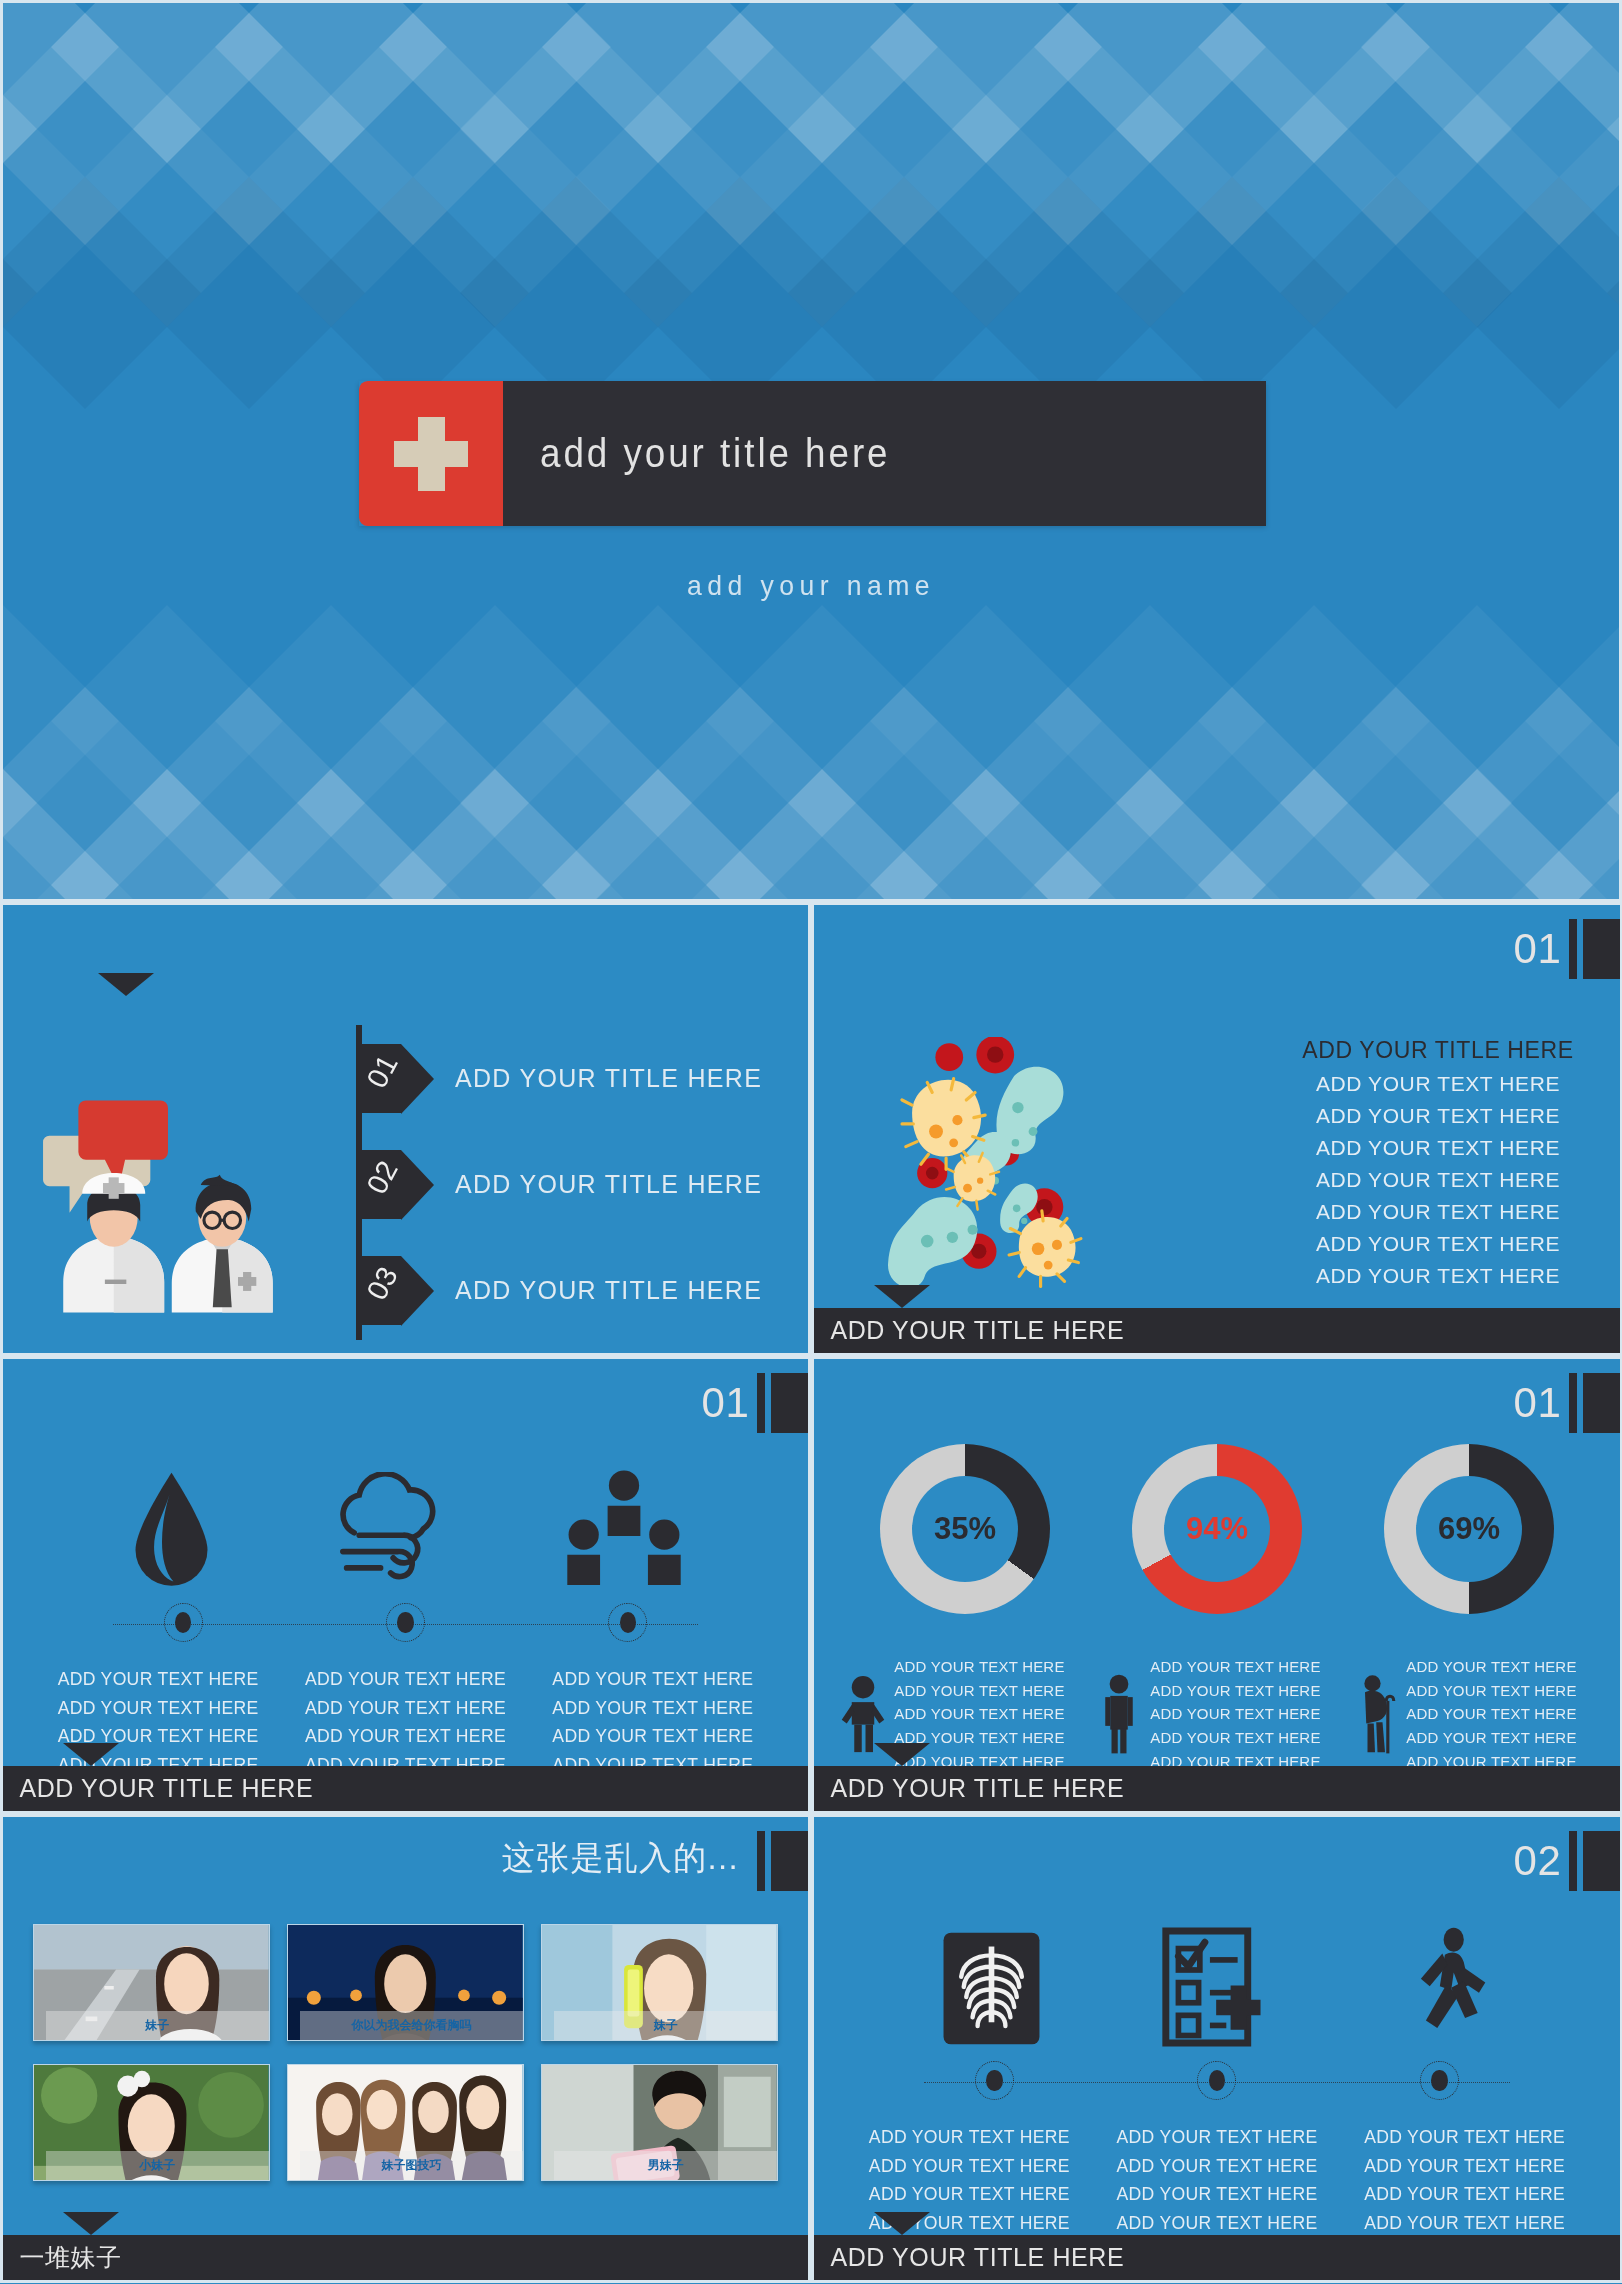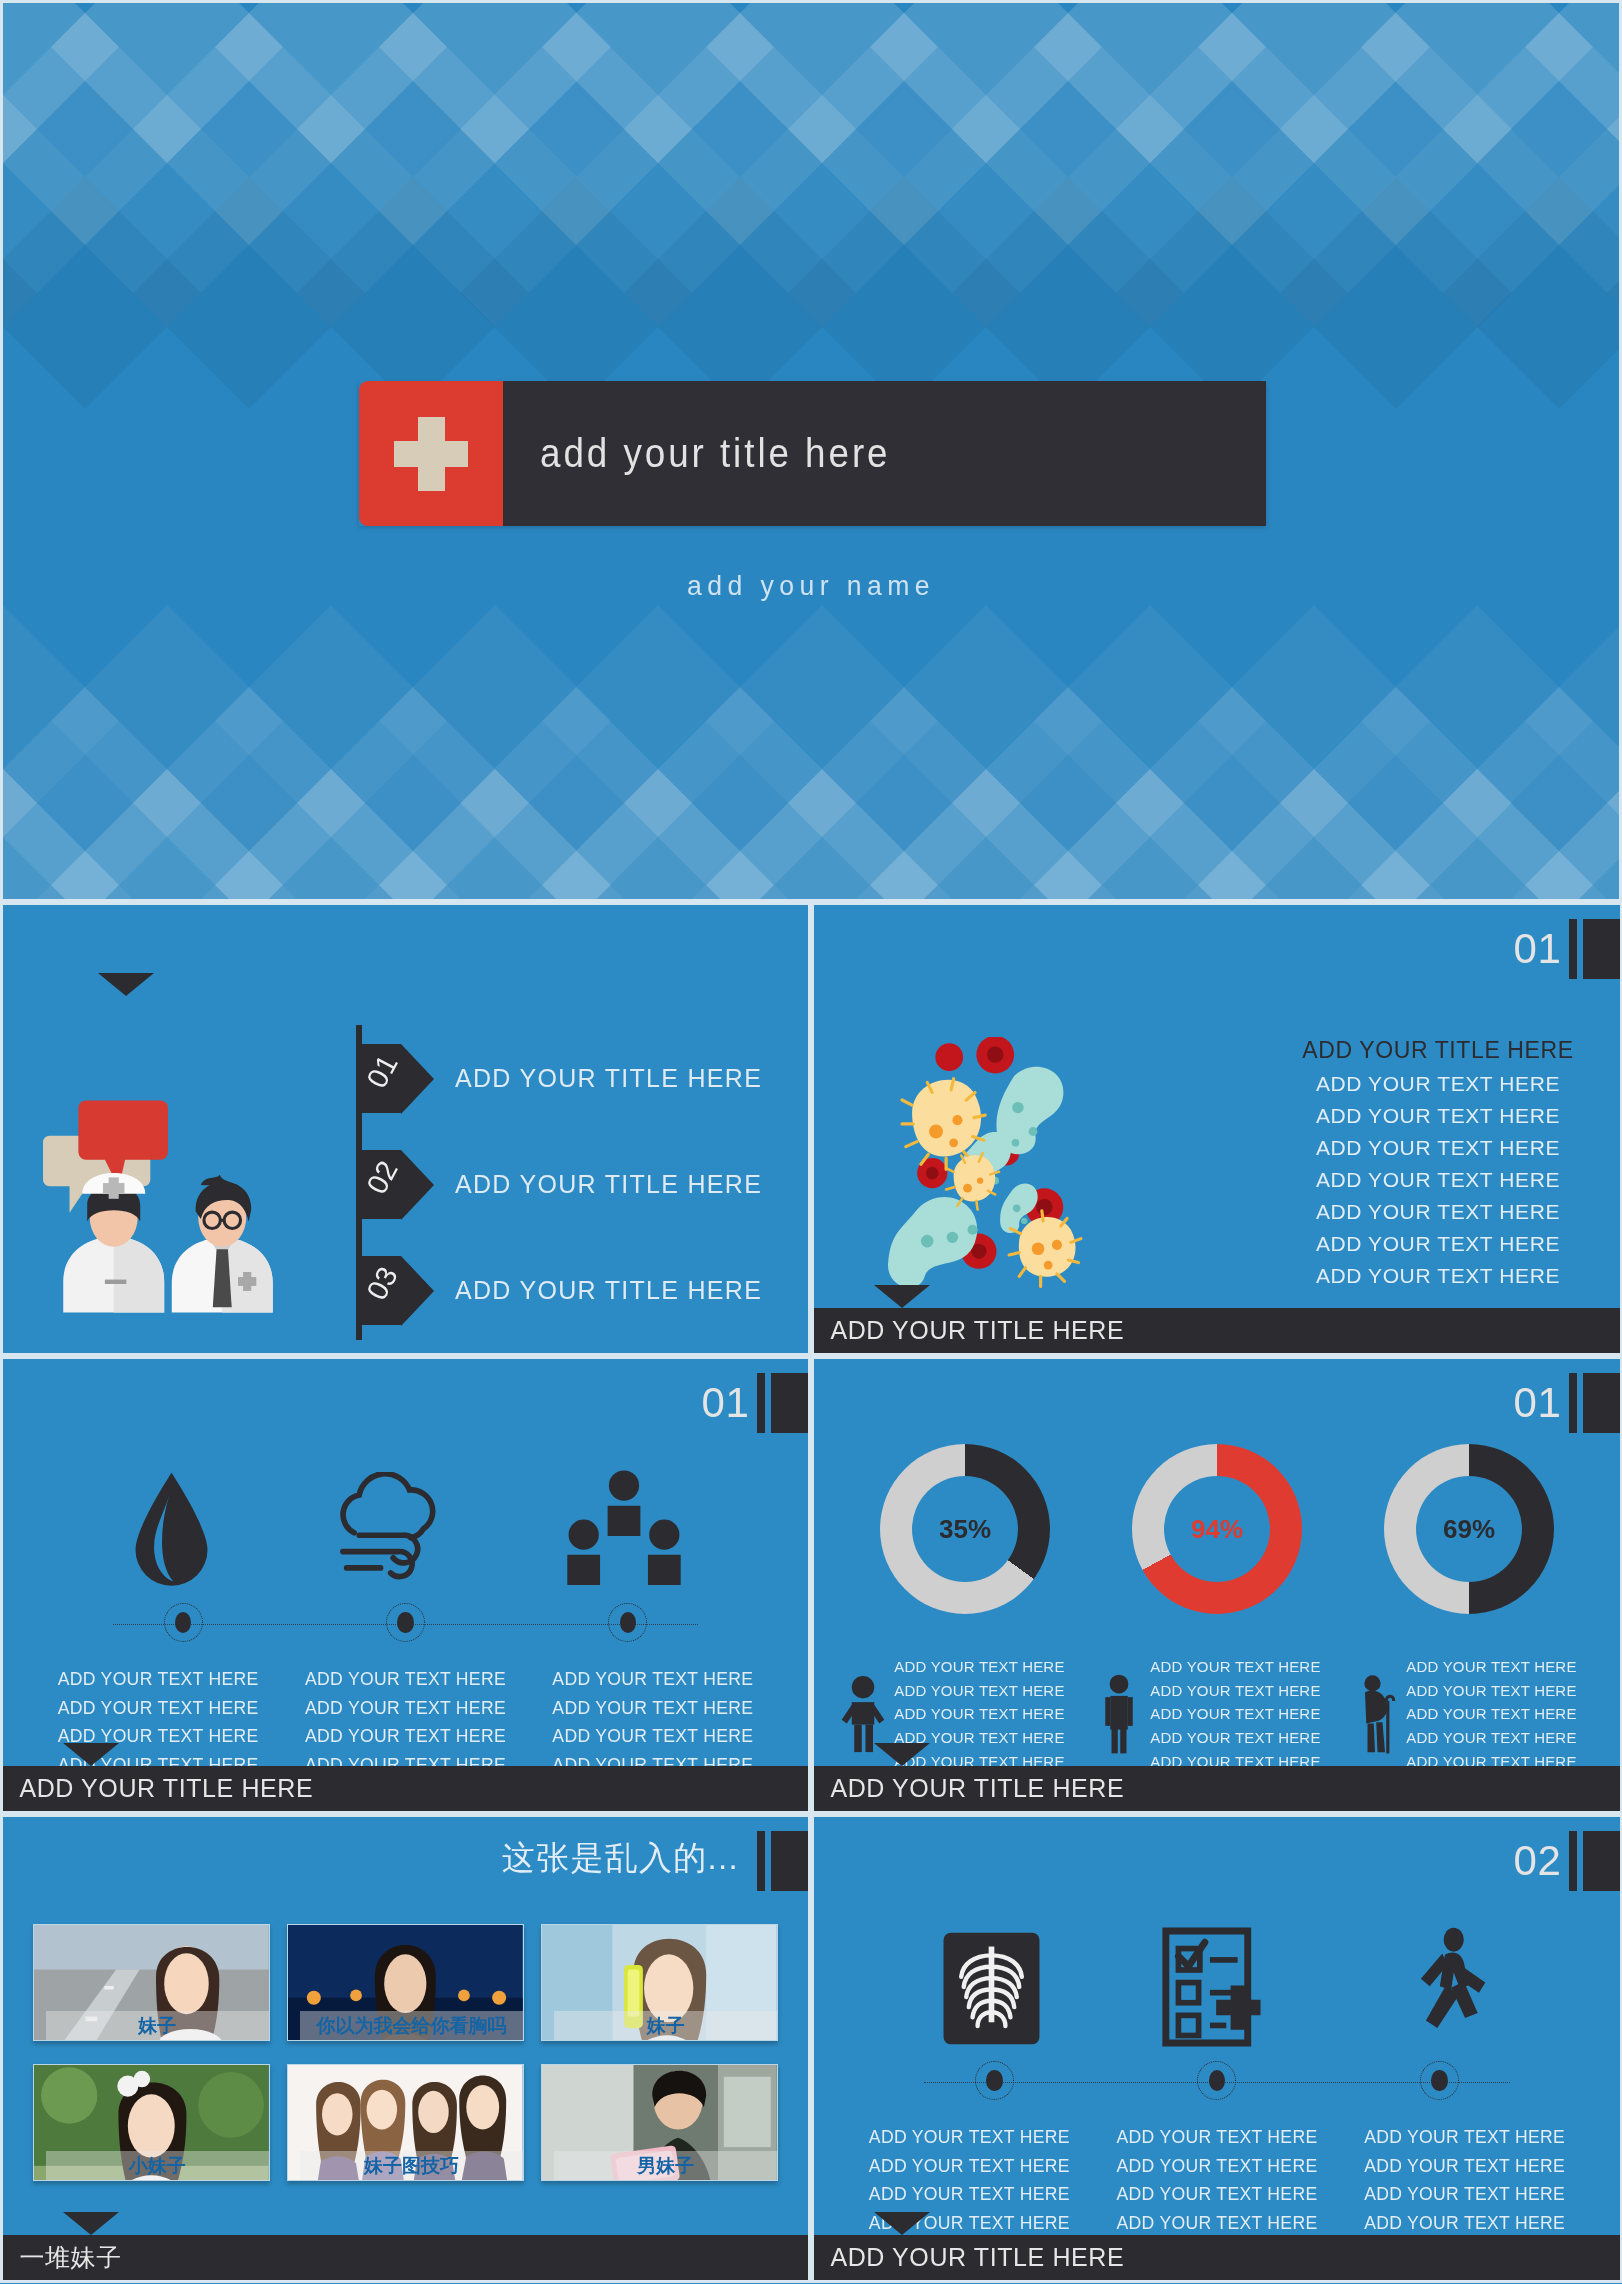--- a/index.html
+++ b/index.html
@@ -193,21 +193,21 @@
   
   .donuts { position: absolute; left: 0; right: 0; top: 85px; display: flex; justify-content: space-around; padding: 0 25px; }
   .donut-wrap { position: relative; width: 170px; height: 170px; }
   .donut { width: 170px; height: 170px; border-radius: 50%; }
   .donut-hole {
     position: absolute; left: 50%; top: 50%; width: 106px; height: 106px;
     margin: -53px 0 0 -53px; border-radius: 50%; background: #2c8bc4;
     display: flex; align-items: center; justify-content: center;
   }
   .donut-pct {
-    font-size: 26px; font-weight: bold; letter-spacing: 0px;
+    font-size: 31px; font-weight: bold; letter-spacing: 0px;
     font-family: "Liberation Sans Narrow","Liberation Sans",sans-serif;
   }
   .donut-cols { position: absolute; left: 0; right: 0; top: 296px; display: flex; justify-content: space-around; padding: 0 19px; }
   .donut-col { display: flex; align-items: center; width: 246px; }
   .person-icon { width: 50px; height: 82px; flex: 0 0 50px; margin-right: 6.3px; }
   .donut-col .lines p {
     color: #e3edf5; font-size: 15px; line-height: 1.58; letter-spacing: 0.2px;
     font-family: "Liberation Sans Narrow","Liberation Sans",sans-serif;
   }
 
@@ -224,21 +224,21 @@
   }
   .photo-cell {
     position: relative; border: 1.9px solid #bcd6e8; overflow: hidden;
     box-shadow: 0 2.5px 4.4px rgba(0,0,0,0.25);
   }
   .photo-img { position: absolute; inset: 0; }
   .photo-cap {
     position: absolute; left: 12px; right: 0; bottom: 0; height: 29px;
     background: rgba(235,235,235,0.40);
     display: flex; align-items: center; justify-content: center;
-    color: #1464a5; font-size: 19px; font-weight: bold;
+    color: #1464a5; font-size: 12px; font-weight: bold;
     font-family: "Liberation Sans", sans-serif;
   }
 </style>
 </head>
 <body>
 
 <div class="deck">
 
   <div class="cover">
     <div class="diamond-layer" id="dialayer">

